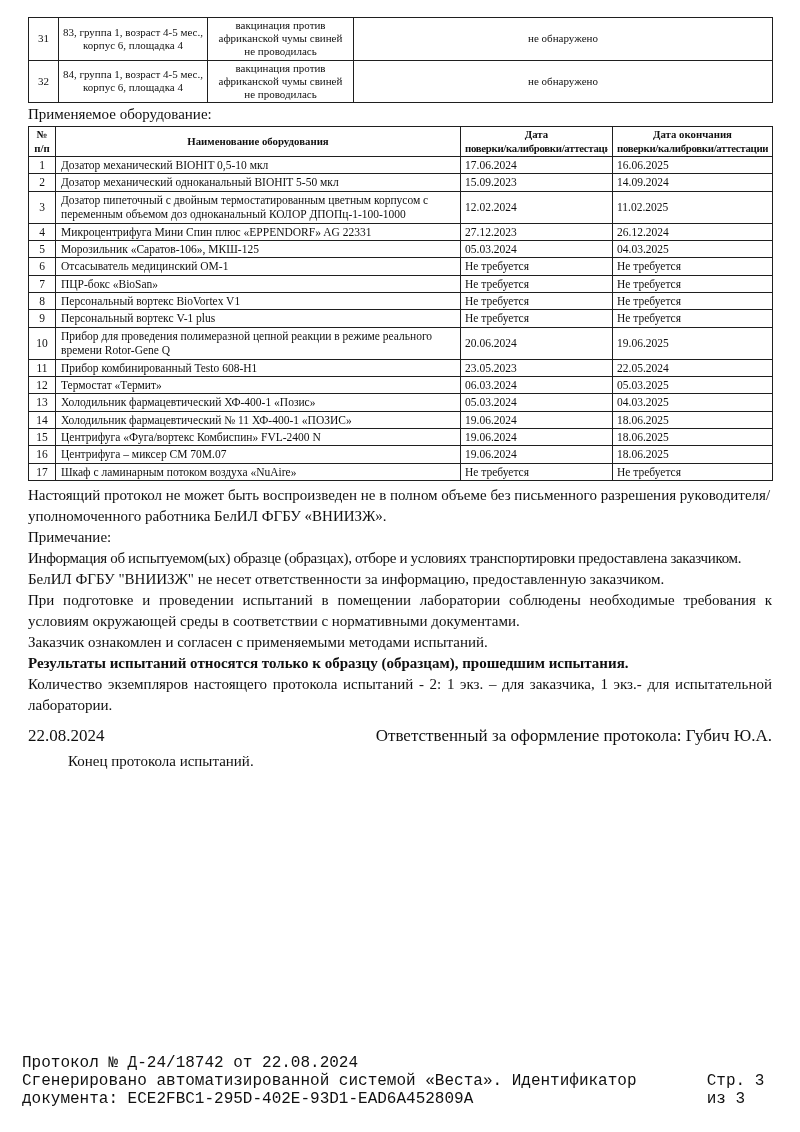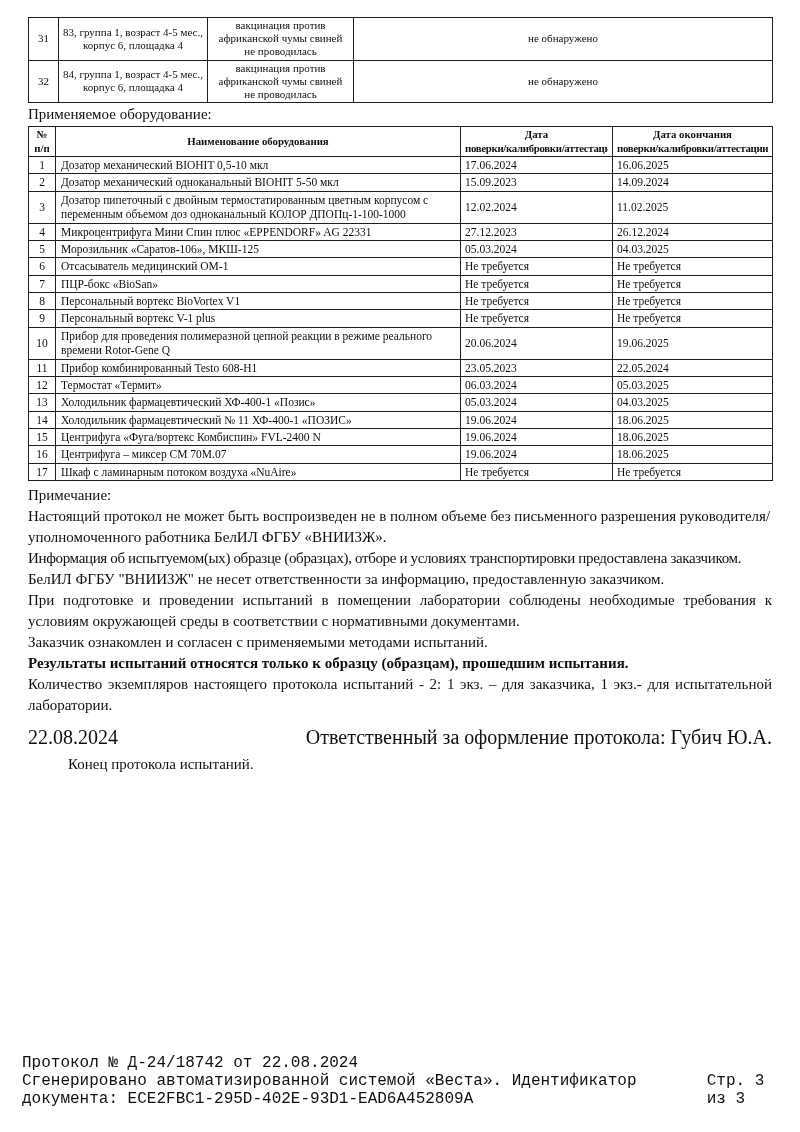--- a/index.html
+++ b/index.html
@@ -29,21 +29,21 @@
   .equip td.dt { }
 
   
   .notes { margin-top: 4px; font-size: 15px; line-height: 21px; }
   .notes p { margin: 0; }
   .just { text-align: justify; font-family: Liberation Serif, serif; }
   .tight-line { white-space: nowrap; letter-spacing: -0.35px; }
   .bold { font-weight: bold; }
 
   
-  .signoff { display: flex; justify-content: space-between; margin-top: 10px; font-size: 20px; }
+  .signoff { display: flex; justify-content: space-between; margin-top: 10px; font-size: 17px; }
   .endline { margin-top: 7px; font-size: 15px; margin-left: 40px; }
 
   
   .footer { position: absolute; left: 22px; right: 26px; bottom: 24px; font-size: 16px; line-height: 18px; font-family: Liberation Mono, monospace; }
   .footer-row2 { display: flex; justify-content: space-between; }
 </style>
 </head>
 <body>
 
 <div class="page">
@@ -197,22 +197,22 @@
       <tr>
           <td class="num">17</td>
           <td class="nm">Шкаф с ламинарным потоком воздуха «NuAire»</td>
           <td class="dt">Не требуется</td>
           <td class="dt">Не требуется</td>
         </tr>
     </tbody>
   </table>
 
   <div class="notes">
+    <p>Настоящий протокол не может быть воспроизведен не в полном объеме без письменного разрешения руководителя/уполномоченного работника БелИЛ ФГБУ «ВНИИЗЖ».</p>
     <p>Примечание:</p>
-    <p>Настоящий протокол не может быть воспроизведен не в полном объеме без письменного разрешения руководителя/уполномоченного работника БелИЛ ФГБУ «ВНИИЗЖ».</p>
     <p class="tight-line">Информация об испытуемом(ых) образце (образцах), отборе и условиях транспортировки предоставлена заказчиком.</p>
     <p>БелИЛ ФГБУ "ВНИИЗЖ" не несет ответственности за информацию, предоставленную заказчиком.</p>
     <p class="just">При подготовке и проведении испытаний в помещении лаборатории соблюдены необходимые требования к условиям окружающей среды в соответствии с нормативными документами.</p>
     <p>Заказчик ознакомлен и согласен с применяемыми методами испытаний.</p>
     <p class="bold">Результаты испытаний относятся только к образцу (образцам), прошедшим испытания.</p>
     <p class="just">Количество экземпляров настоящего протокола испытаний - 2: 1 экз. – для заказчика, 1 экз.- для испытательной лаборатории.</p>
   </div>
 
   <div class="signoff">
     <span>22.08.2024</span>

